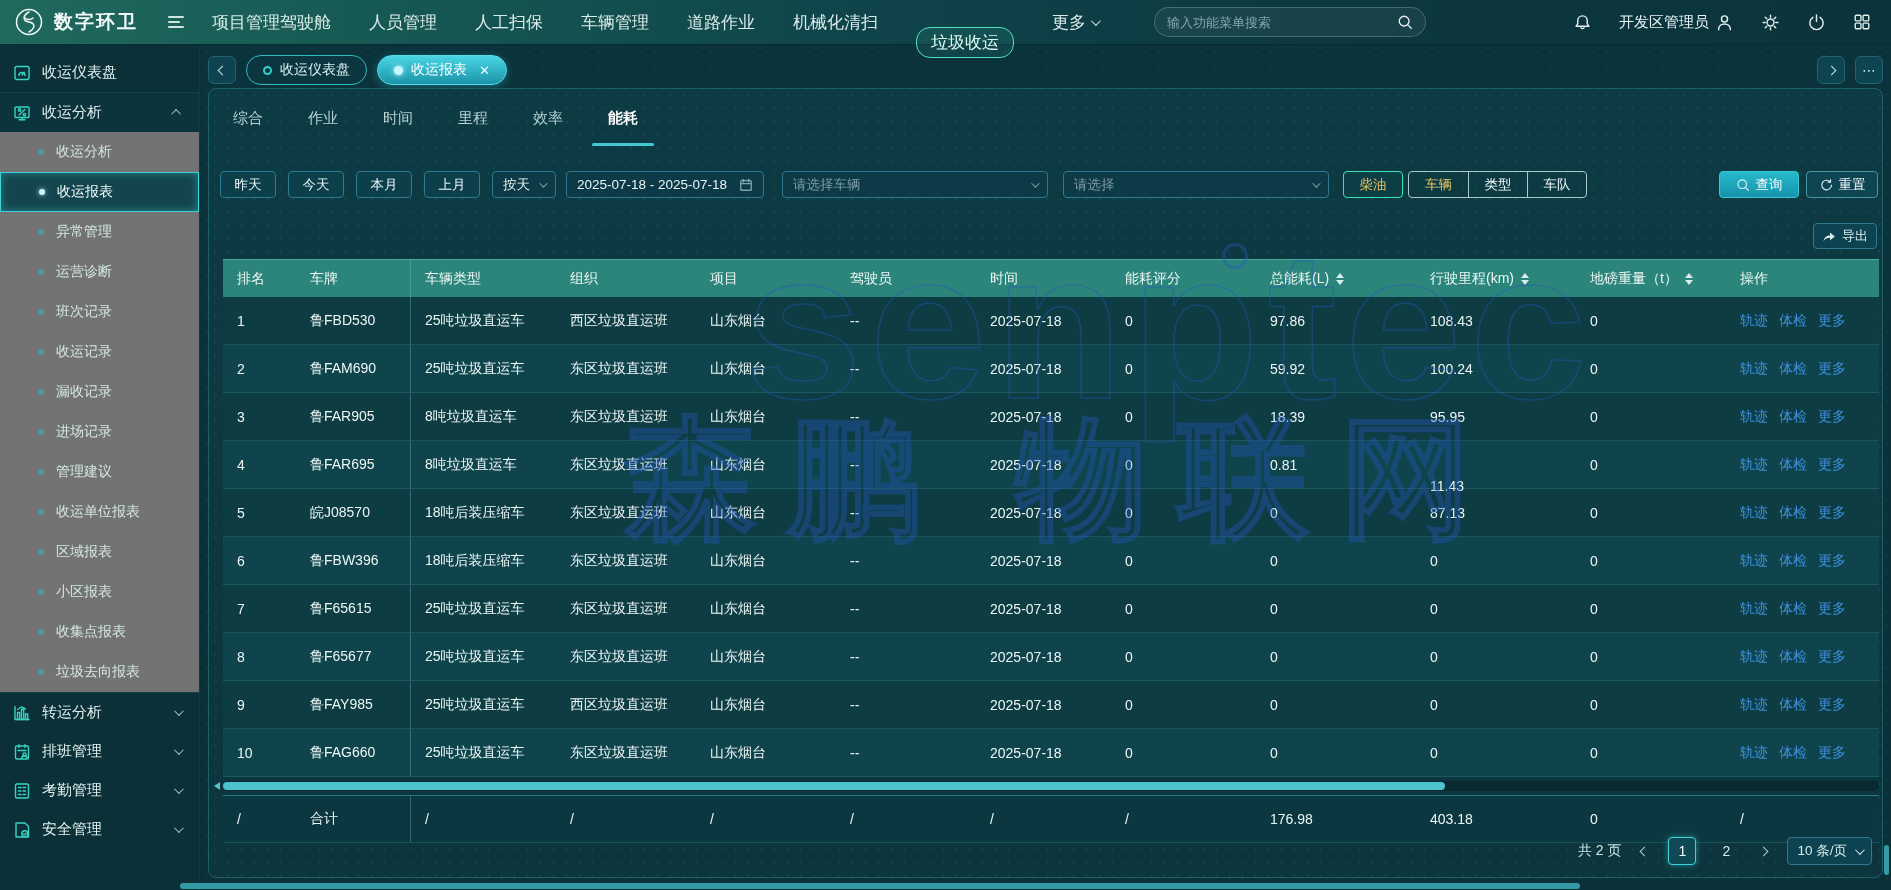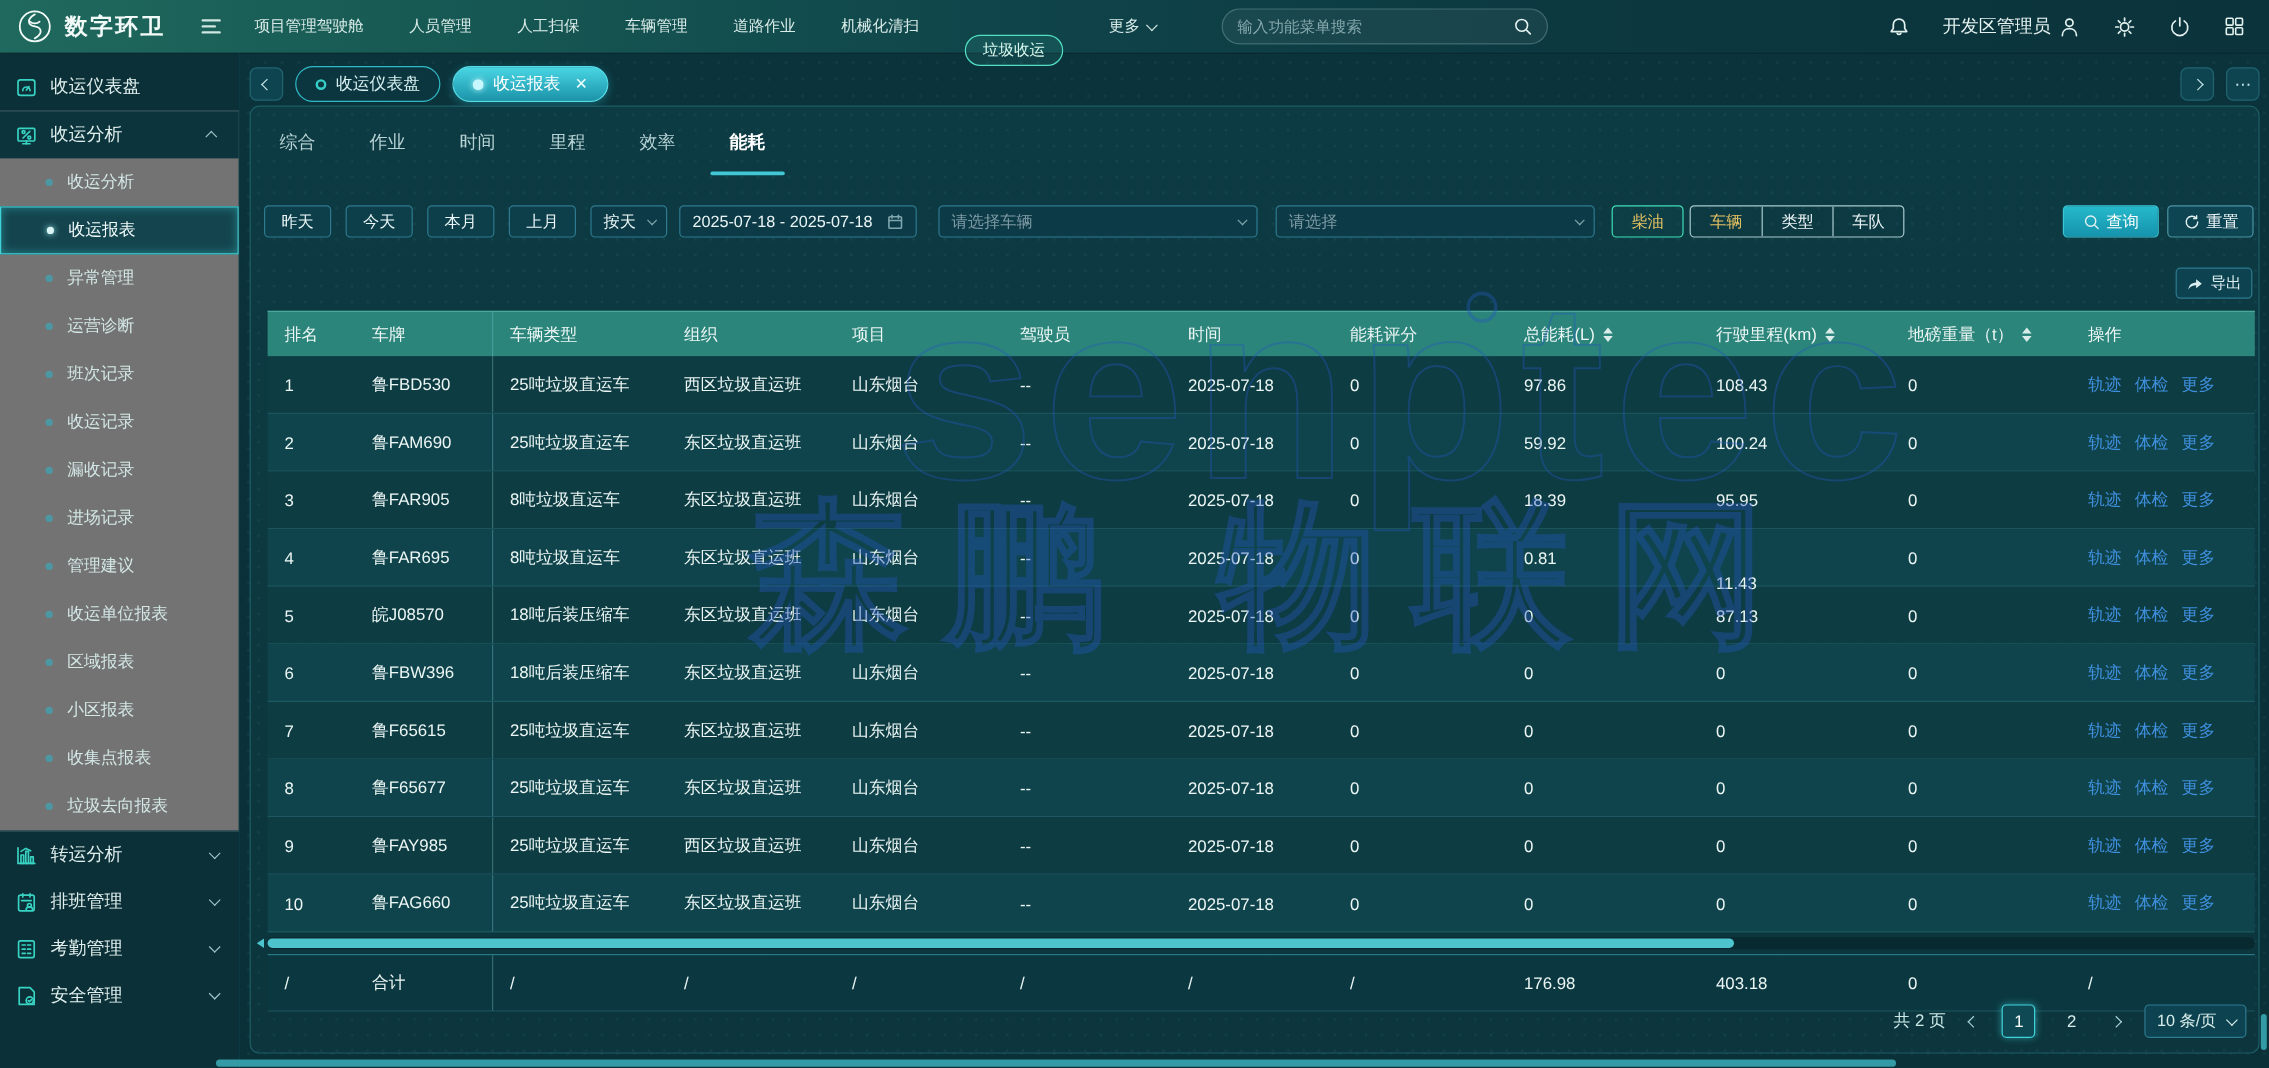--- a/index.html
+++ b/index.html
@@ -10,21 +10,21 @@
   .navbar { position:absolute; left:0; top:0; width:100%; height:45px;
     background:linear-gradient(90deg,#20695e 0%,#175a54 18%,#0f444a 45%,#0c3840 70%,#0b333b 100%);
     display:flex; align-items:center; padding:0 14px; color:#dfeeec; z-index:30;
     border-bottom:1px solid #0a2a31; }
   .logo-wrap { display:flex; align-items:center; gap:10px; }
   .logo-title { font-size:19px; font-weight:bold; color:#f2faf8; letter-spacing:2px; }
   .hamburger { margin-left:30px; display:flex; flex-direction:column; gap:3px; cursor:pointer; }
   .hamburger i { display:block; height:2px; background:#cfe6e2; border-radius:1px; }
   .hamburger i:nth-child(1){ width:16px; } .hamburger i:nth-child(2){ width:12px; } .hamburger i:nth-child(3){ width:16px; }
   .nav-menu { display:flex; align-items:center; gap:38px; margin-left:28px; }
-  .nav-item { font-size:13px; color:#d9ebe8; cursor:pointer; white-space:nowrap; display:flex; align-items:center; gap:5px; }
+  .nav-item { font-size:17px; color:#d9ebe8; cursor:pointer; white-space:nowrap; display:flex; align-items:center; gap:5px; }
   .nav-item.pill { border:1px solid #52e0c2; color:#d9f8ee; background:rgba(82,224,194,0.10); padding:3px 14px; border-radius:14px;margin-top:40px; }
   .chev { display:inline-block; width:7px; height:7px; border-right:1.6px solid currentColor; border-bottom:1.6px solid currentColor; transform:rotate(45deg) translateY(-2px); }
   .chev.up { transform:rotate(-135deg) translateY(-2px); }
   .chev.left { transform:rotate(135deg); } .chev.right { transform:rotate(-45deg); }
   .nav-search { margin-left:56px; width:272px; height:30px; border-radius:15px; border:1px solid rgba(190,230,230,0.25); background:rgba(255,255,255,0.05); display:flex; align-items:center; padding:0 12px; }
   .nav-search input { flex:1; background:transparent; border:none; outline:none; color:#cfe6e6; font-size:13px; }
   .nav-search input::placeholder { color:#84a7ab; }
   .nav-right { margin-left:auto; display:flex; align-items:center; gap:27px; padding-right:6px; color:#e6f3f1; }
   .nav-user { display:flex; align-items:center; gap:6px; font-size:15px; }
   .icon-btn { display:flex; align-items:center; justify-content:center; cursor:pointer; }

